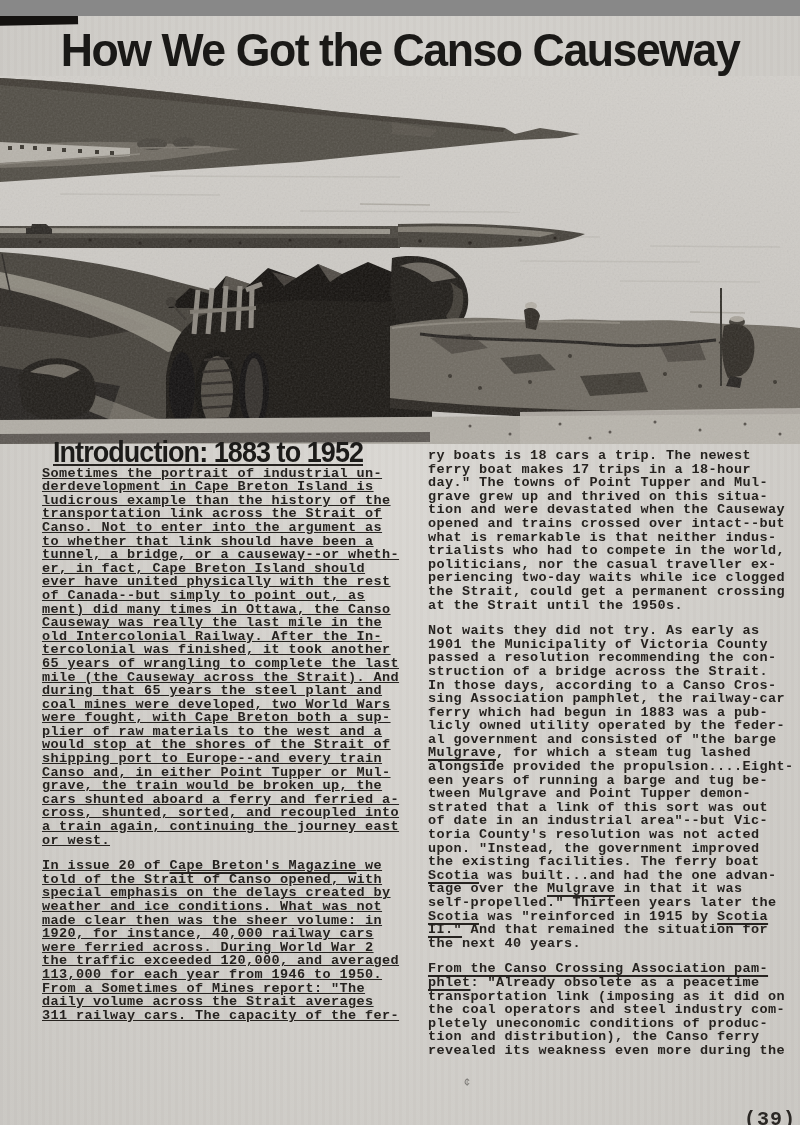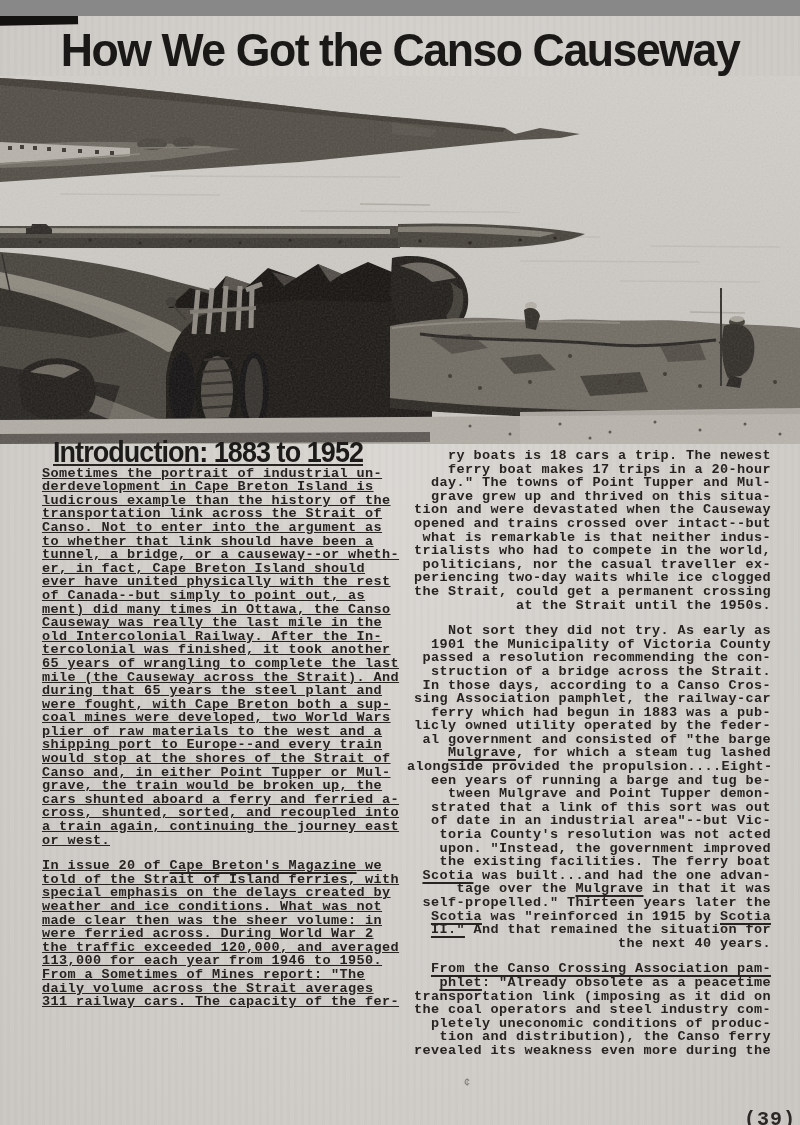--- a/index.html
+++ b/index.html
@@ -30,21 +30,21 @@
     font-size:29px;letter-spacing:-1px;color:#1c1b19;
     transform:scaleX(0.93);transform-origin:left center;
     margin:0 0 7px 11px;white-space:nowrap;
   }
   .col{
     position:absolute;width:364px;
     font-size:13.5px;line-height:13.6px;letter-spacing:0.4px;
     font-weight:600;
   }
   #col-left{left:42px;top:430px;text-decoration:underline;}
-  #col-right{left:407px;top:433px;text-align:right;}
+  #col-right{left:428px;top:433px;}
   .para{margin:0 0 12px 0;}
   .tline{white-space:pre;}
   .u{text-decoration:underline;text-decoration-thickness:1.5px;text-underline-offset:2.5px;}
   .page-number{
     position:absolute;left:744px;top:1092px;
     font-size:20px;letter-spacing:1px;font-weight:600;color:#2b2825;
   }
   .tiny-mark{
     position:absolute;left:464px;top:1061px;font-size:10px;opacity:.55;color:#2b2825;
   }
@@ -262,66 +262,67 @@
           <div class="tline"><span>er, in fact, Cape Breton Island should</span></div>
           <div class="tline"><span>ever have united physically with the rest</span></div>
           <div class="tline"><span>of Canada--but simply to point out, as</span></div>
           <div class="tline"><span>ment) did many times in Ottawa, the Canso</span></div>
           <div class="tline"><span>Causeway was really the last mile in the</span></div>
           <div class="tline"><span>old Intercolonial Railway. After the In-</span></div>
           <div class="tline"><span>tercolonial was finished, it took another</span></div>
           <div class="tline"><span>65 years of wrangling to complete the last</span></div>
           <div class="tline"><span>mile (the Causeway across the Strait). And</span></div>
           <div class="tline"><span>during that 65 years the steel plant and</span></div>
+          <div class="tline"><span>coal mines were developed, two World Wars</span></div>
           <div class="tline"><span>were fought, with Cape Breton both a sup-</span></div>
-          <div class="tline"><span>coal mines were developed, two World Wars</span></div>
           <div class="tline"><span>plier of raw materials to the west and a</span></div>
+          <div class="tline"><span>would stop at the shores of the Strait of</span></div>
           <div class="tline"><span>shipping port to Europe--and every train</span></div>
-          <div class="tline"><span>would stop at the shores of the Strait of</span></div>
           <div class="tline"><span>Canso and, in either Point Tupper or Mul-</span></div>
           <div class="tline"><span>grave, the train would be broken up, the</span></div>
           <div class="tline"><span>cars shunted aboard a ferry and ferried a-</span></div>
           <div class="tline"><span>cross, shunted, sorted, and recoupled into</span></div>
           <div class="tline"><span>a train again, continuing the journey east</span></div>
           <div class="tline"><span>or west.</span></div>
         </div>
         <div class="para">
           <div class="tline"><span>In issue 20 of </span><span class="u">Cape Breton's Magazine</span><span> we</span></div>
-          <div class="tline"><span>told of the Strait of Island ferries, with</span></div>
+          <div class="tline"><span>told of the Strait of Canso opened, with</span></div>
           <div class="tline"><span>special emphasis on the delays created by</span></div>
           <div class="tline"><span>weather and ice conditions. What was not</span></div>
           <div class="tline"><span>made clear then was the sheer volume: in</span></div>
+          <div class="tline"><span>1920, for instance, 40,000 railway cars</span></div>
           <div class="tline"><span>were ferried across. During World War 2</span></div>
           <div class="tline"><span>the traffic exceeded 120,000, and averaged</span></div>
           <div class="tline"><span>113,000 for each year from 1946 to 1950.</span></div>
           <div class="tline"><span>From a Sometimes of Mines report: "The</span></div>
           <div class="tline"><span>daily volume across the Strait averages</span></div>
           <div class="tline"><span>311 railway cars. The capacity of the fer-</span></div>
         </div>
       </div>
   </div>
 
   <div class="col" id="col-right">
     <div>
         <div class="para">
           <div class="tline"><span>ry boats is 18 cars a trip. The newest</span></div>
-          <div class="tline"><span>ferry boat makes 17 trips in a 20-hour</span></div>
+          <div class="tline"><span>ferry boat makes 17 trips in a 18-hour</span></div>
           <div class="tline"><span>day." The towns of Point Tupper and Mul-</span></div>
           <div class="tline"><span>grave grew up and thrived on this situa-</span></div>
           <div class="tline"><span>tion and were devastated when the Causeway</span></div>
           <div class="tline"><span>opened and trains crossed over intact--but</span></div>
           <div class="tline"><span>what is remarkable is that neither indus-</span></div>
           <div class="tline"><span>trialists who had to compete in the world,</span></div>
           <div class="tline"><span>politicians, nor the casual traveller ex-</span></div>
           <div class="tline"><span>periencing two-day waits while ice clogged</span></div>
           <div class="tline"><span>the Strait, could get a permanent crossing</span></div>
           <div class="tline"><span>at the Strait until the 1950s.</span></div>
         </div>
         <div class="para">
-          <div class="tline"><span>Not sort they did not try. As early as</span></div>
+          <div class="tline"><span>Not waits they did not try. As early as</span></div>
           <div class="tline"><span>1901 the Municipality of Victoria County</span></div>
           <div class="tline"><span>passed a resolution recommending the con-</span></div>
           <div class="tline"><span>struction of a bridge across the Strait.</span></div>
           <div class="tline"><span>In those days, according to a Canso Cros-</span></div>
           <div class="tline"><span>sing Association pamphlet, the railway-car</span></div>
           <div class="tline"><span>ferry which had begun in 1883 was a pub-</span></div>
           <div class="tline"><span>licly owned utility operated by the feder-</span></div>
           <div class="tline"><span>al government and consisted of "the barge</span></div>
           <div class="tline"><span class="u">Mulgrave</span><span>, for which a steam tug lashed</span></div>
           <div class="tline"><span>alongside provided the propulsion....Eight-</span></div>

